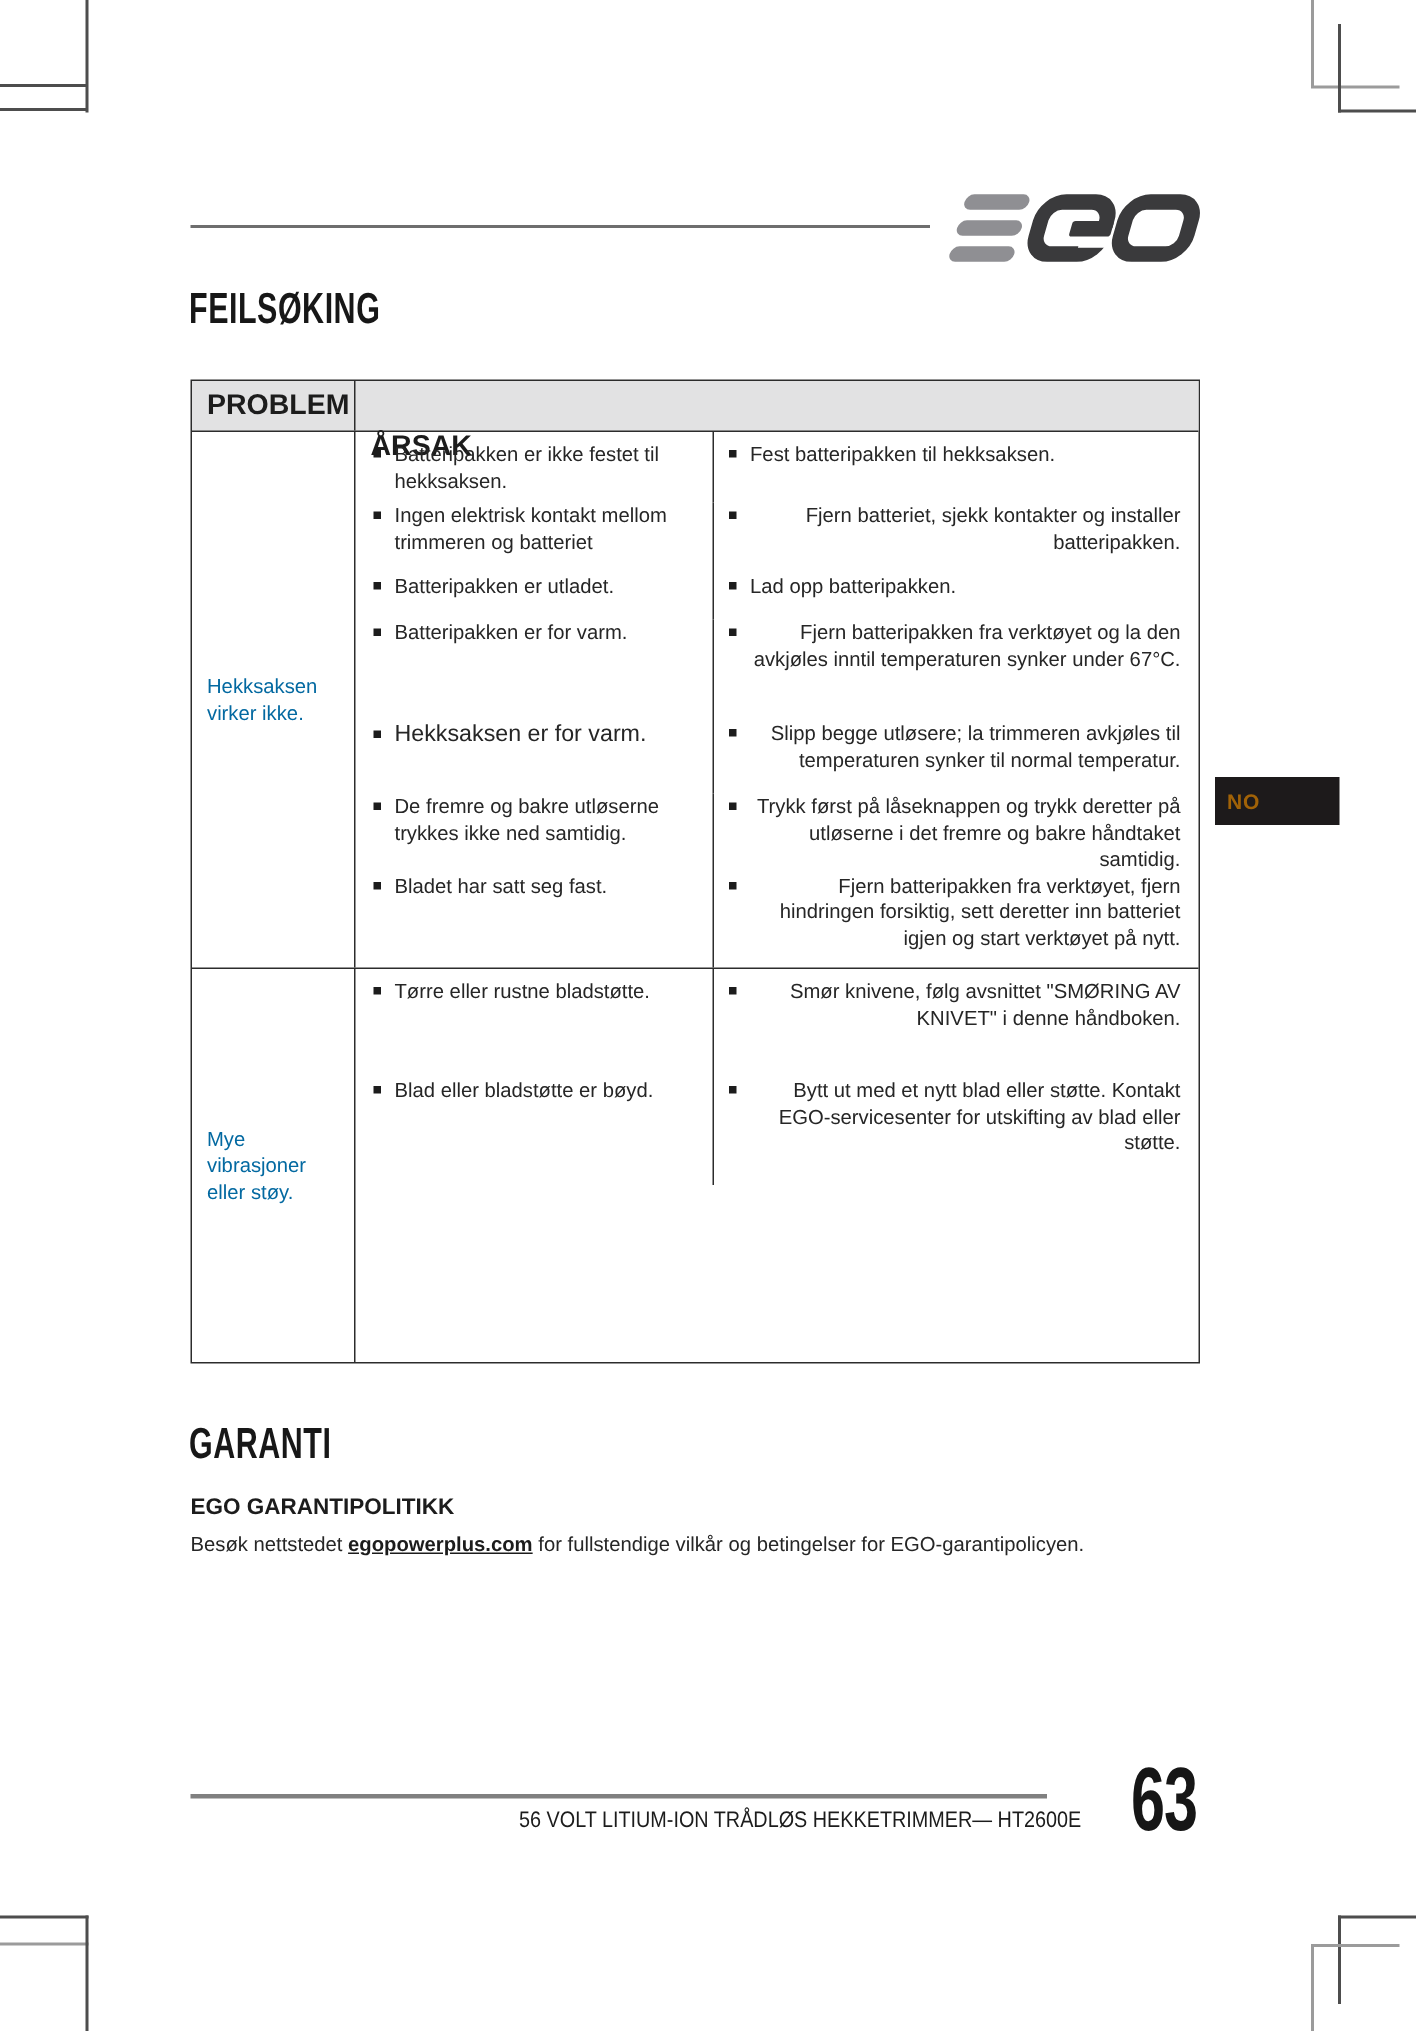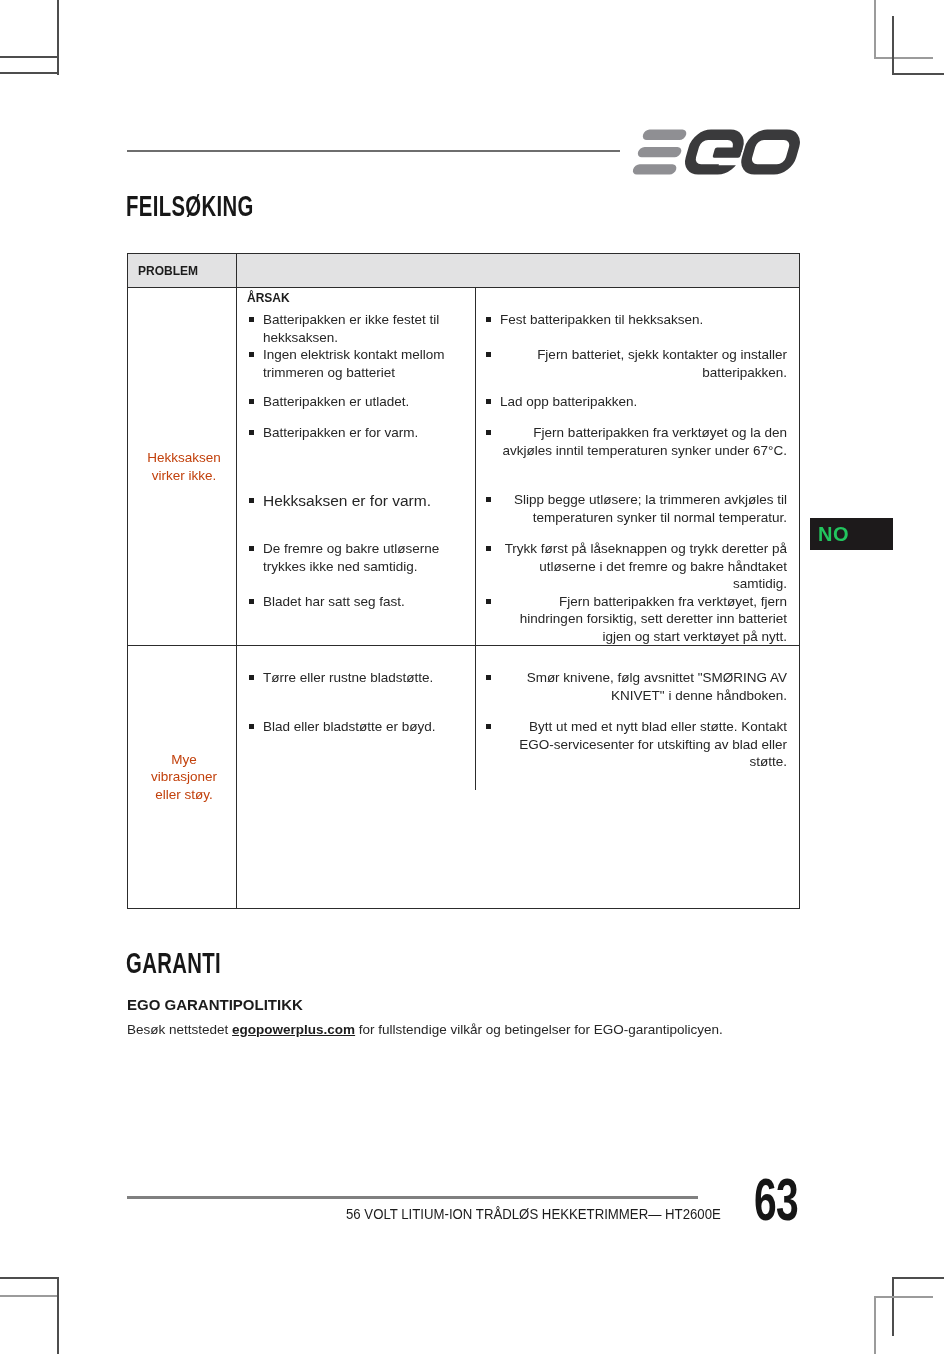--- a/index.html
+++ b/index.html
@@ -12,48 +12,48 @@
 
   
   .header-rule{position:absolute;left:127px;top:150px;width:493px;height:2px;background:#6e6e6e;}
   .logo{position:absolute;left:622px;top:125px;width:178px;height:56px;}
   .section-title{position:absolute;left:126px;top:190px;font-size:29px;font-weight:700;color:#171717;
     transform:scaleX(0.70);transform-origin:left top;letter-spacing:0.5px;white-space:nowrap;}
 
   
   .tbl{position:absolute;left:127px;top:253px;width:673px;border:1.5px solid #2c2c2c;box-sizing:border-box;background:#fff;}
   .tbl-header{display:flex;height:34px;background:#e2e2e3;border-bottom:1.5px solid #2c2c2c;align-items:center;box-sizing:border-box;}
-  .th{font-weight:700;font-size:12px;color:#1c1c1c;padding-left:10px;box-sizing:border-box;align-self:stretch;display:flex;align-items:center;}
+  .th{font-weight:700;font-size:19px;color:#1c1c1c;padding-left:10px;box-sizing:border-box;align-self:stretch;display:flex;align-items:center;}
   .th-problem{width:109px;border-right:1.5px solid #2c2c2c;}
   .th-cause{width:239px;border-right:1.5px solid #2c2c2c;margin-top:44px;}
   .th-solution{flex:1;}
 
   .tbody-row{display:flex;box-sizing:border-box;}
   .tbody-row.first{border-bottom:1.5px solid #2c2c2c;min-height:358px;}
   .tbody-row.second{min-height:262px;}
   .problem-cell{width:109px;border-right:1.5px solid #2c2c2c;box-sizing:border-box;display:flex;align-items:center;
-    padding:0 6px 0 10px;font-size:13.5px;line-height:17.5px;color:#c2410c;text-align:center;}
+    padding:0 6px 0 10px;font-size:13.5px;line-height:17.5px;color:#0369a1;}
   .pairs{flex:1;display:flex;flex-direction:column;}
   .pair{display:flex;box-sizing:border-box;}
   .pair-cause{width:239px;border-right:1.5px solid #2c2c2c;box-sizing:border-box;padding:0 16px 0 12px;}
   .pair-solution{flex:1;box-sizing:border-box;padding:0 12px 0 10px;text-align:right;}
-  .pair.pad-top .pair-cause,.pair.pad-top .pair-solution{padding-top:23px;}
+  .pair.pad-top .pair-cause,.pair.pad-top .pair-solution{padding-top:6px;}
   .pair.grow{flex:1;}
   .ph47{min-height:47px}.ph31{min-height:31px}.ph67{min-height:67px}.ph49{min-height:49px}
   .ph48{min-height:48px}.ph72{min-height:72px}
 
   .bi{display:flex;}
   .bullet{width:5px;height:5px;background:#1c1c1c;margin-top:6px;margin-right:9px;flex:none;}
   .bi-text{font-size:13.5px;line-height:17.5px;color:#262626;}
   .bi.large .bi-text{font-size:15.5px;line-height:19px;text-align:right;}
   .bi.large .bullet{margin-top:7px;}
 
   
-  .lang-tab{position:absolute;left:810px;top:518px;width:83px;height:32px;background:#1d1a1b;color:#22c55e;
-    font-weight:700;font-size:20px;display:flex;align-items:center;padding-left:8px;box-sizing:border-box;letter-spacing:0.5px;}
+  .lang-tab{position:absolute;left:810px;top:518px;width:83px;height:32px;background:#1d1a1b;color:#a16207;
+    font-weight:700;font-size:14px;display:flex;align-items:center;padding-left:8px;box-sizing:border-box;letter-spacing:0.5px;}
 
   
   .warranty-title{position:absolute;left:126px;top:947px;font-size:29px;font-weight:700;color:#171717;
     transform:scaleX(0.70);transform-origin:left top;letter-spacing:0.5px;white-space:nowrap;}
   .warranty-sub{position:absolute;left:127px;top:996px;font-size:15px;font-weight:700;color:#1c1c1c;}
   .warranty-body{position:absolute;left:127px;top:1021px;width:640px;font-size:13.5px;line-height:17.5px;color:#262626;}
   .warranty-body a{color:#1c1c1c;font-weight:700;text-decoration:underline;}
 
   
   .footer-rule{position:absolute;left:127px;top:1196px;width:571px;height:2.5px;background:#808080;}

